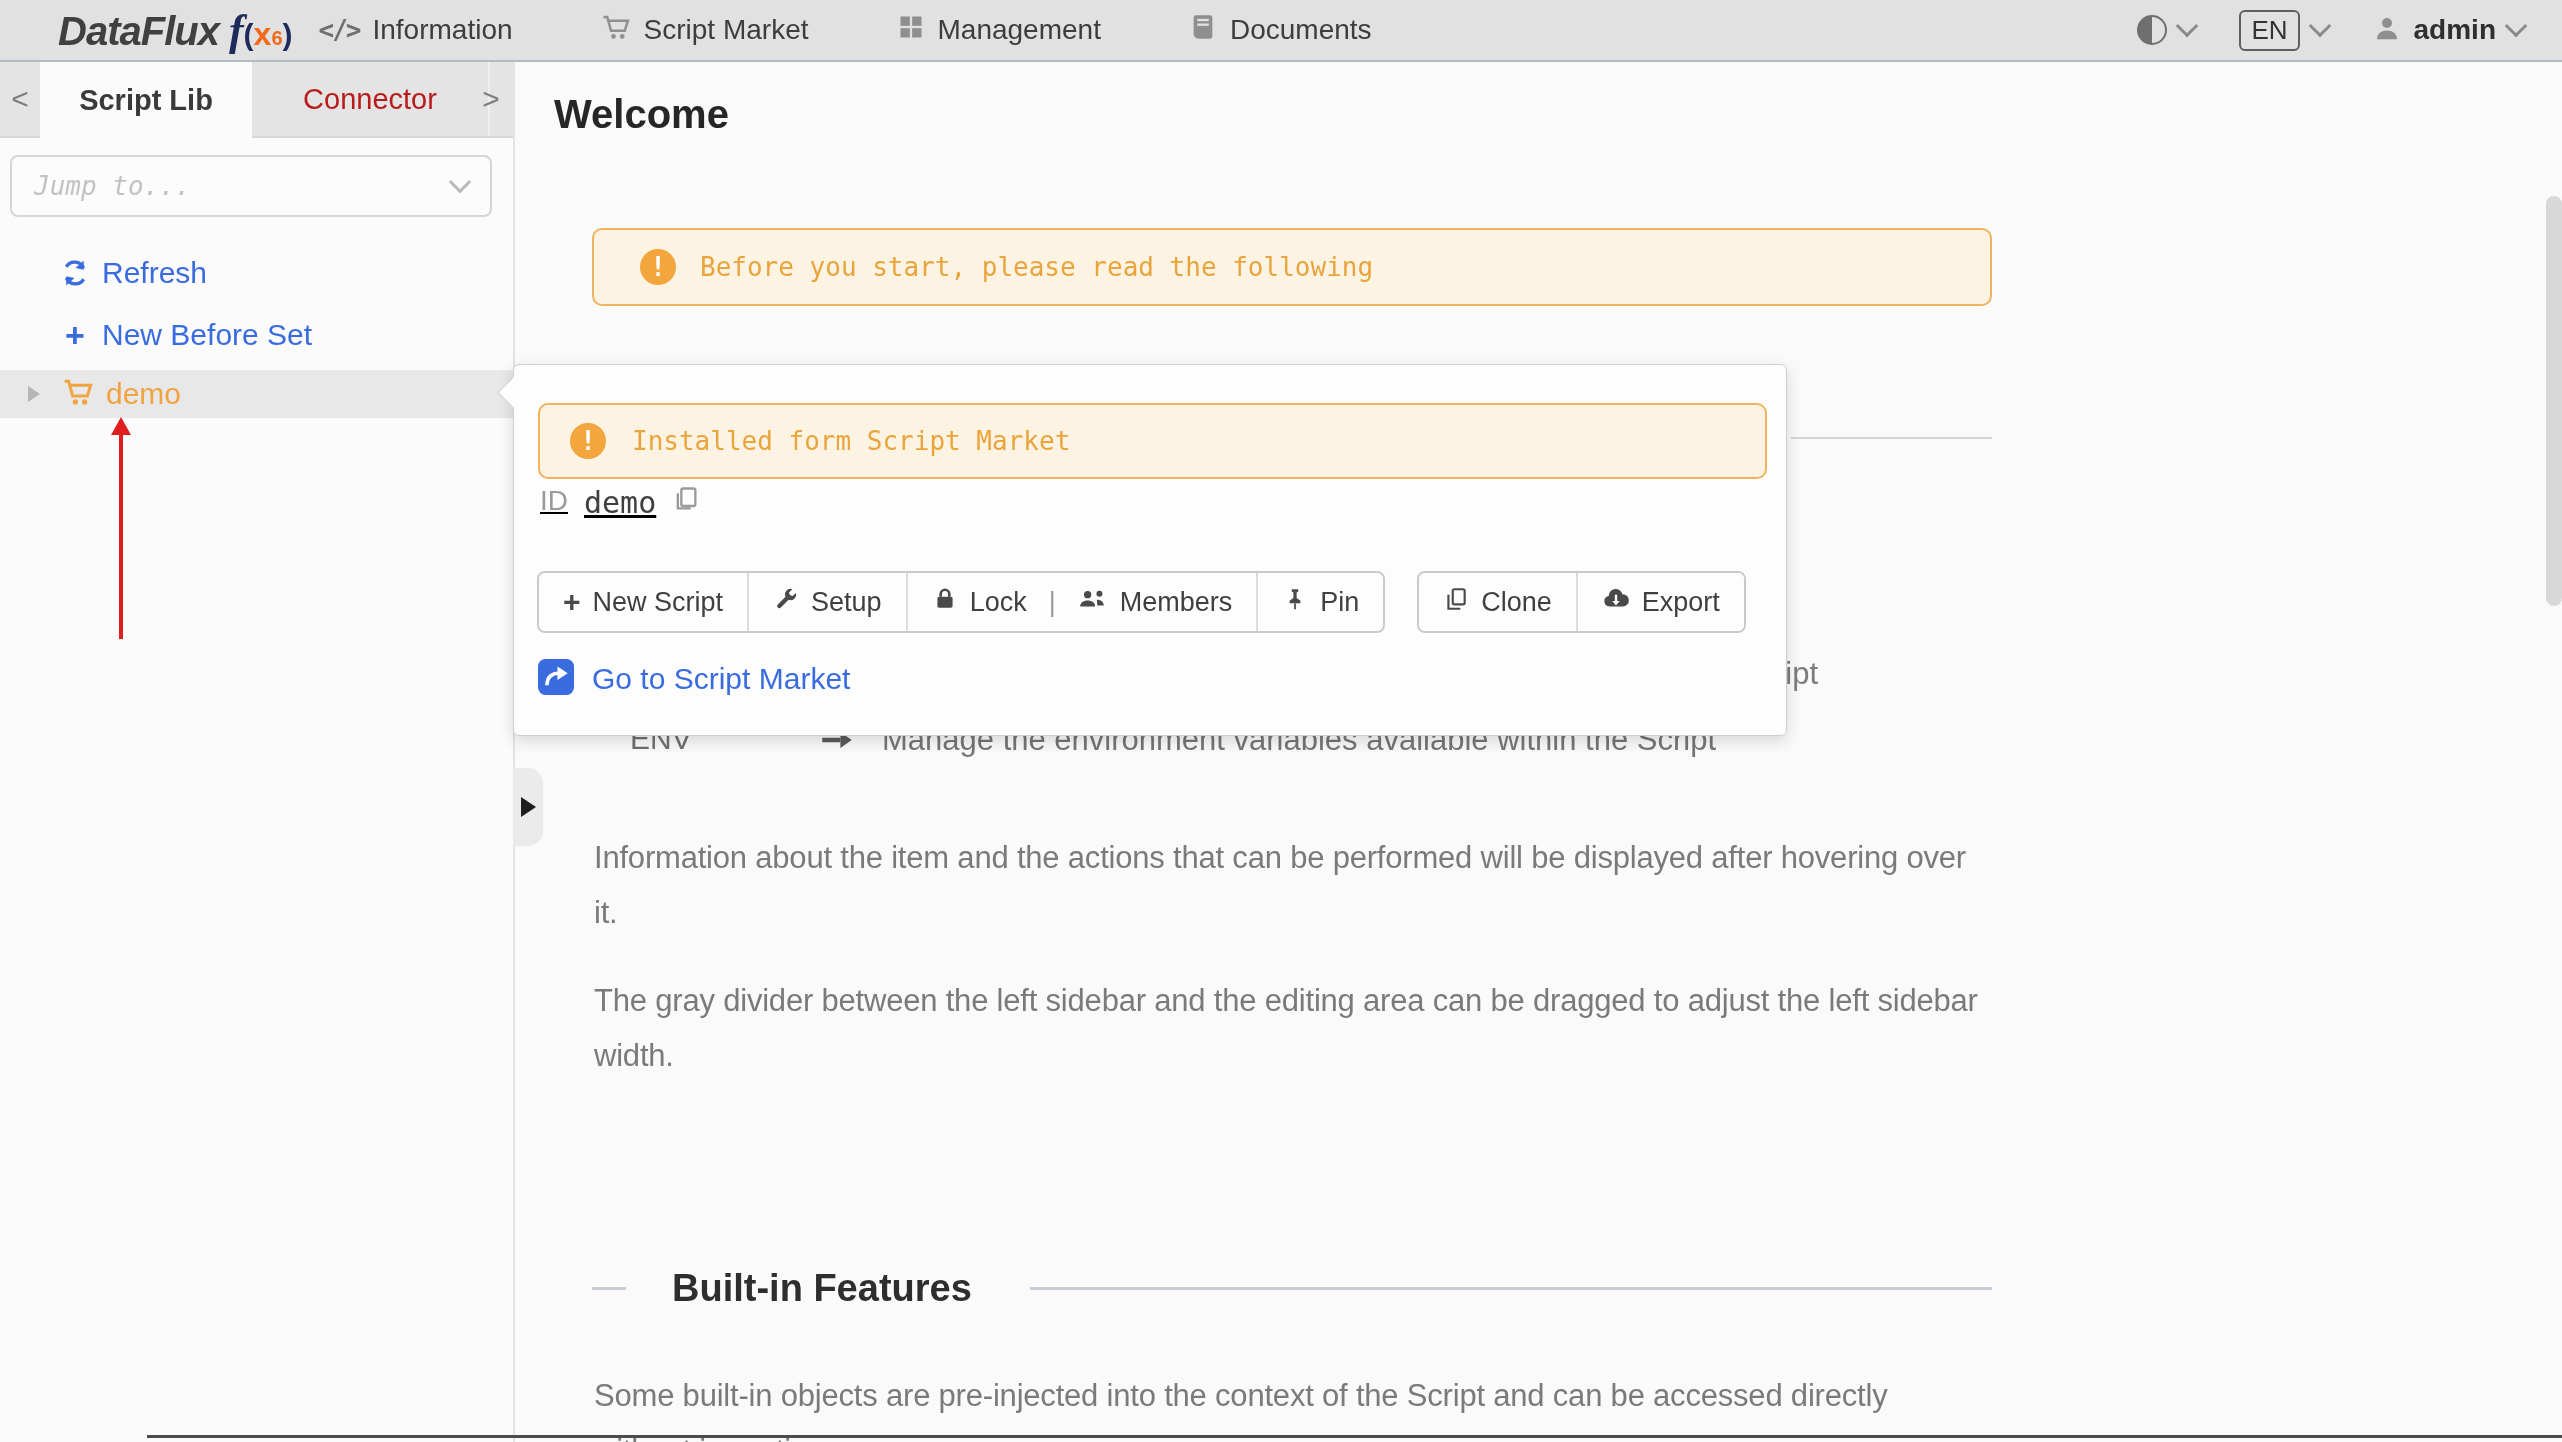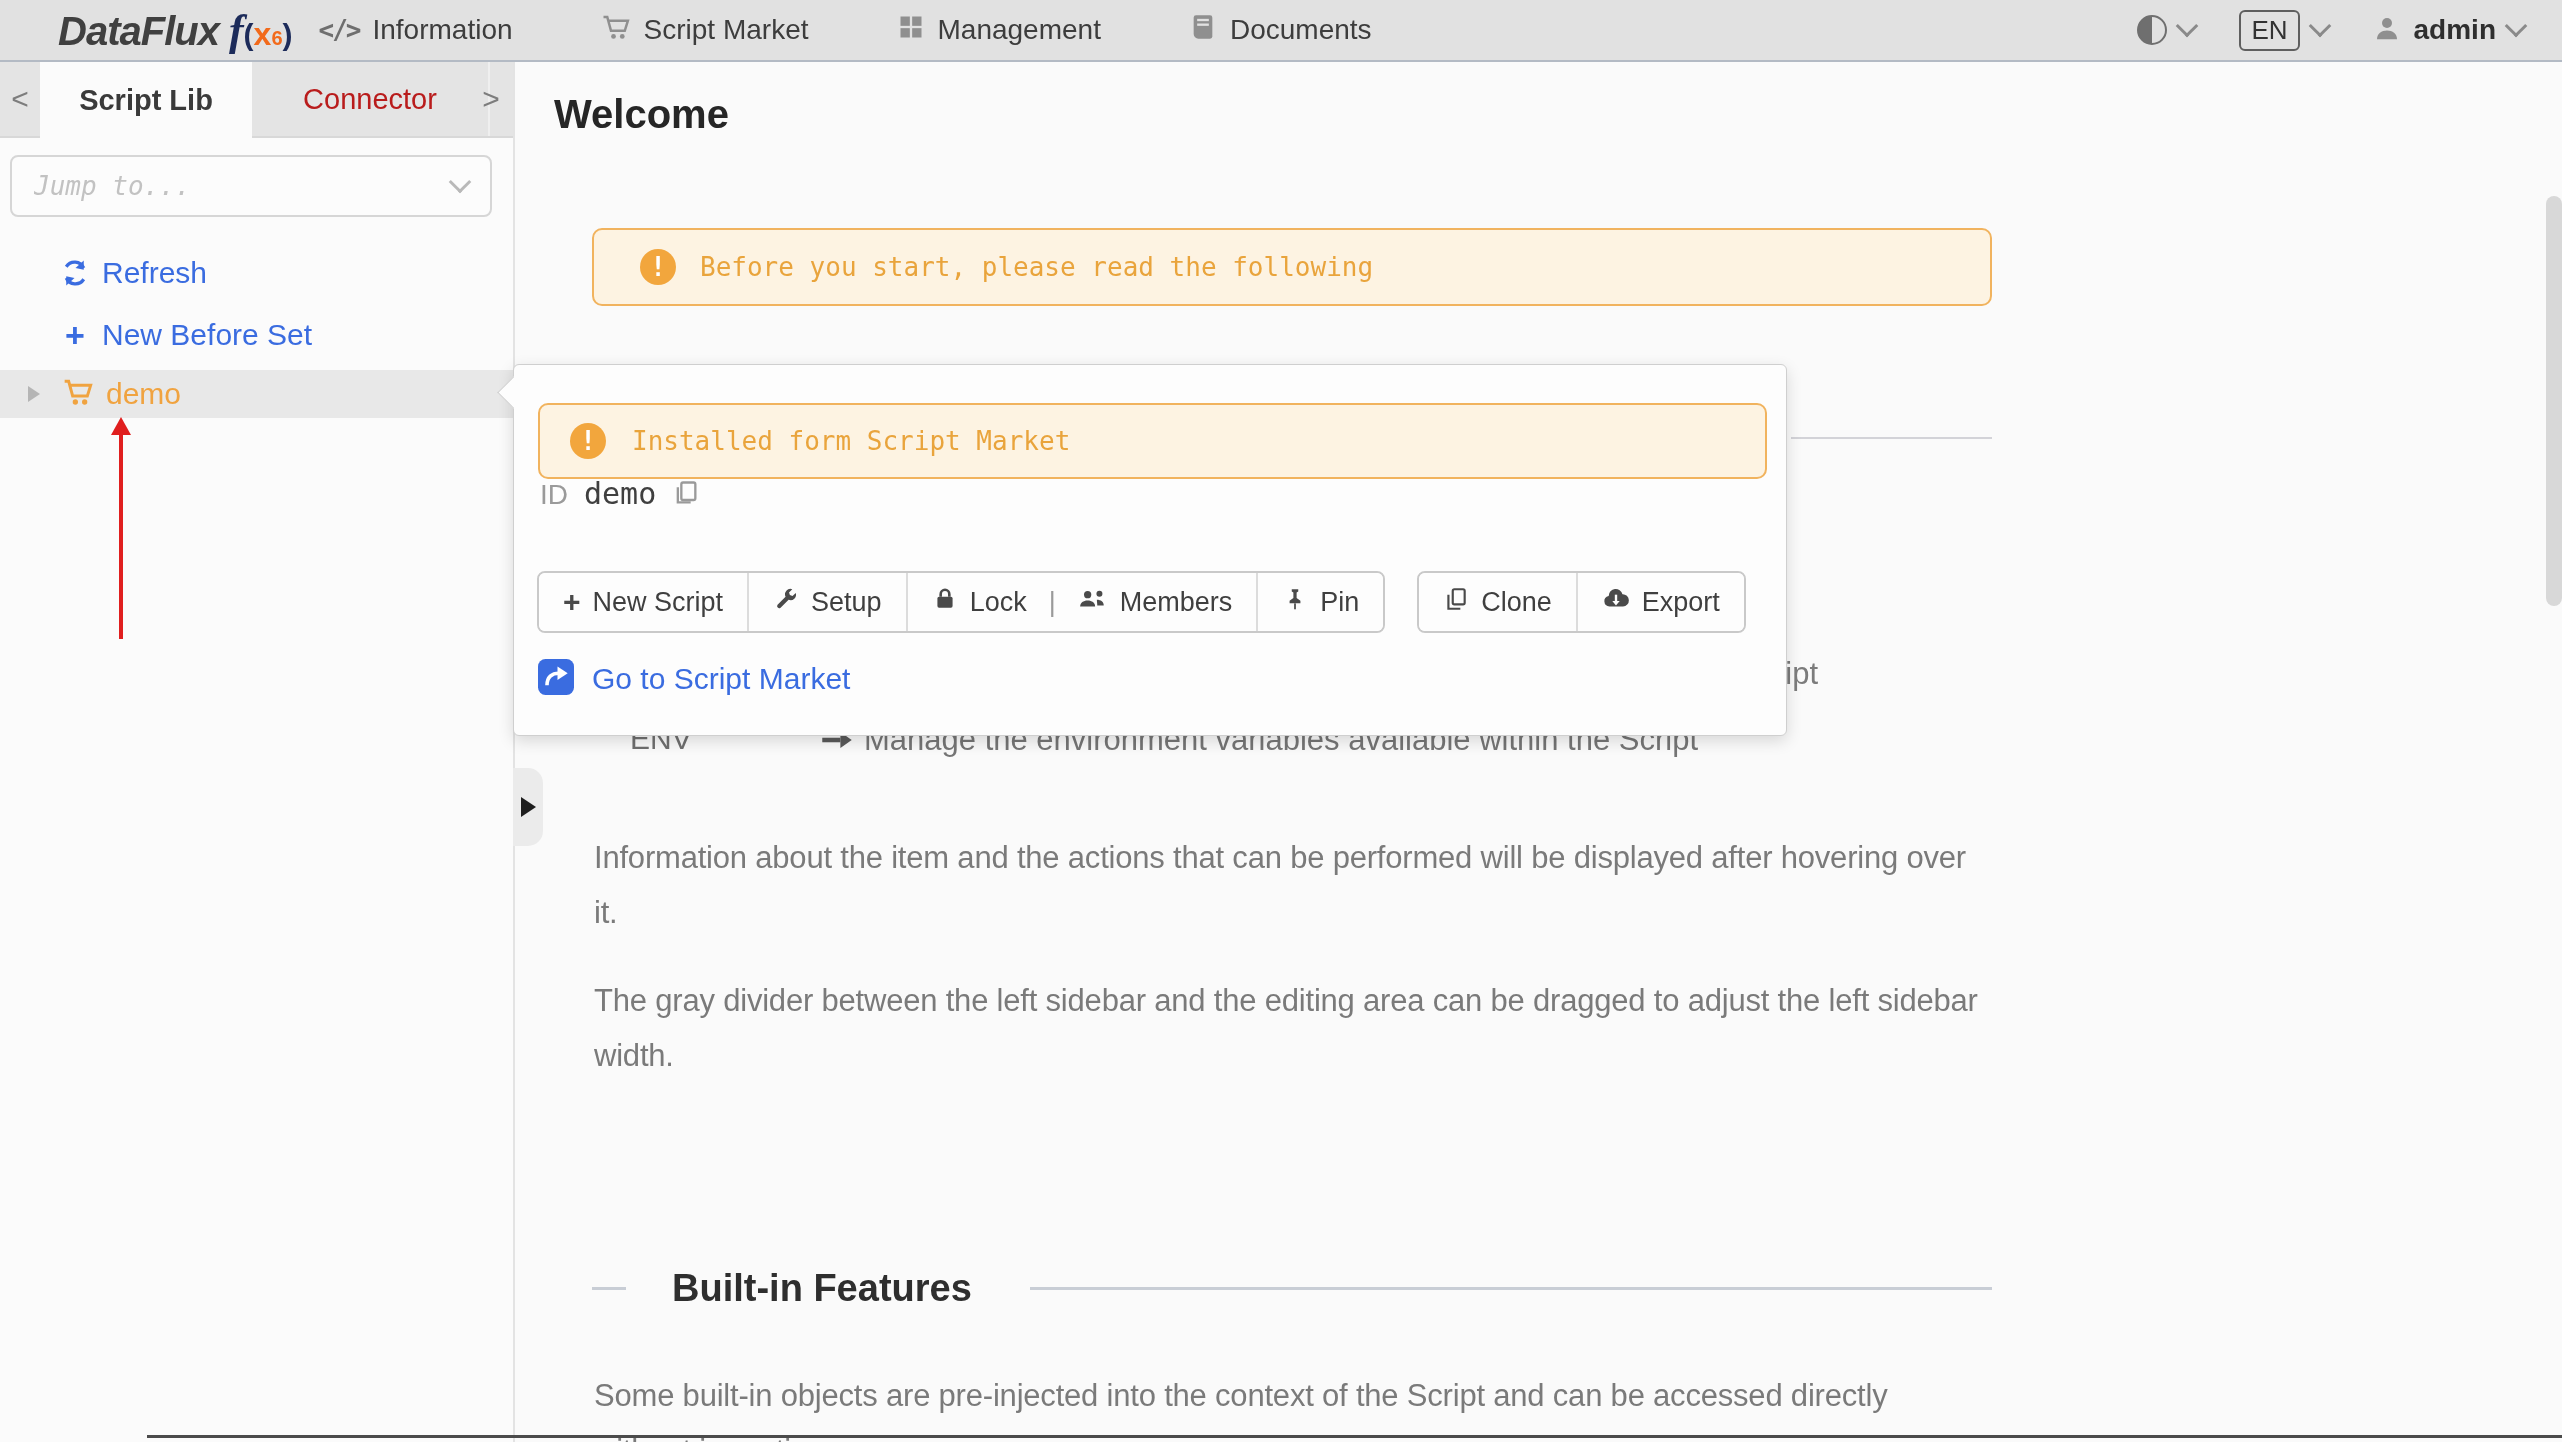--- a/index.html
+++ b/index.html
@@ -68,39 +68,39 @@
           border:2px solid #f1b35e;border-radius:10px;background:#fdf3e2;display:flex;align-items:center;}
   .excl{width:36px;height:36px;border-radius:50%;background:#f2a63d;color:#fff;display:flex;align-items:center;
         justify-content:center;font-size:26px;font-weight:bold;font-family:"DejaVu Sans Mono",monospace;flex:none;}
   .banner .excl{margin-left:46px;}
   .banner-text{margin-left:24px;font-size:26px;color:#e9a43c;}
   .bg-divider{position:absolute;left:1274px;top:375px;width:201px;height:2px;background:#d3d3d8;}
   .bg-fragment{position:absolute;left:1258px;top:594px;font-size:31px;color:#7c7c7c;}
   .env-row{position:absolute;left:113px;top:658px;height:44px;width:1700px;}
   .env-name{position:absolute;left:0;top:2px;font-size:30px;color:#6f6f6f;}
   .env-arrow{position:absolute;left:190px;top:8px;}
-  .env-desc{position:absolute;left:234px;top:2px;font-size:31px;color:#757575;white-space:nowrap;}
+  .env-desc{position:absolute;left:252px;top:2px;font-size:31px;color:#757575;white-space:nowrap;}
   .paragraphs{position:absolute;left:77px;top:768px;width:1398px;}
   .paragraphs p, .closing p{margin:0 0 33px 0;font-size:31px;line-height:55px;color:#7a7a7a;letter-spacing:-0.2px;}
   .section-head{position:absolute;left:75px;top:1200px;width:1400px;height:52px;display:flex;align-items:center;}
   .section-dash{width:34px;height:3px;background:#c8cdd5;flex:none;}
   .section-title{margin-left:46px;font-size:38px;font-weight:600;color:#2e2e2e;white-space:nowrap;}
   .section-line{flex:1;height:3px;background:#c8cdd5;margin-left:58px;}
   .closing{position:absolute;left:77px;top:1306px;width:1398px;}
 
   
   .popup{position:absolute;left:513px;top:364px;width:1272px;height:370px;background:#fdfdfd;
          border:1px solid #cfcfcf;border-radius:6px;box-shadow:0 5px 16px rgba(0,0,0,0.14);z-index:50;}
   .popup-arrow{position:absolute;left:-12px;top:16px;width:22px;height:22px;background:#fdfdfd;
                border-left:1px solid #cfcfcf;border-bottom:1px solid #cfcfcf;transform:rotate(45deg);}
   .popup-alert{position:absolute;left:24px;top:38px;width:1229px;height:76px;box-sizing:border-box;
                border:2px solid #f1b35e;border-radius:10px;background:#fdf3e2;display:flex;align-items:center;}
   .popup-alert .excl{margin-left:30px;}
   .popup-alert-text{margin-left:26px;font-size:26px;color:#e9a43c;}
-  .id-row{position:absolute;left:26px;top:111px;display:flex;align-items:flex-end;gap:16px;}
+  .id-row{position:absolute;left:26px;top:120px;display:flex;align-items:flex-start;gap:16px;text-decoration:underline;}
   .id-label{font-size:28px;color:#9a9a9a;}
   .id-value{font-size:30px;color:#3f3f3f;}
   .btn-row{position:absolute;left:23px;top:206px;display:flex;gap:32px;}
   .btn-group{display:inline-flex;border:2px solid #c9c9c9;border-radius:8px;background:#fdfdfd;overflow:hidden;}
   .btn{display:flex;align-items:center;gap:12px;padding:0 24px;height:58px;font-size:27px;color:#3f3f3f;
        border-right:2px solid #dcdcdc;cursor:pointer;white-space:nowrap;background:#fdfdfd;}
   .btn:last-child{border-right:none;}
   .btn-sep{color:#9a9a9a;margin:0 10px;}
   .go-link{position:absolute;left:24px;top:294px;display:flex;align-items:center;gap:18px;cursor:pointer;}
   .go-link-text{font-size:30px;color:#3a6ce0;}

